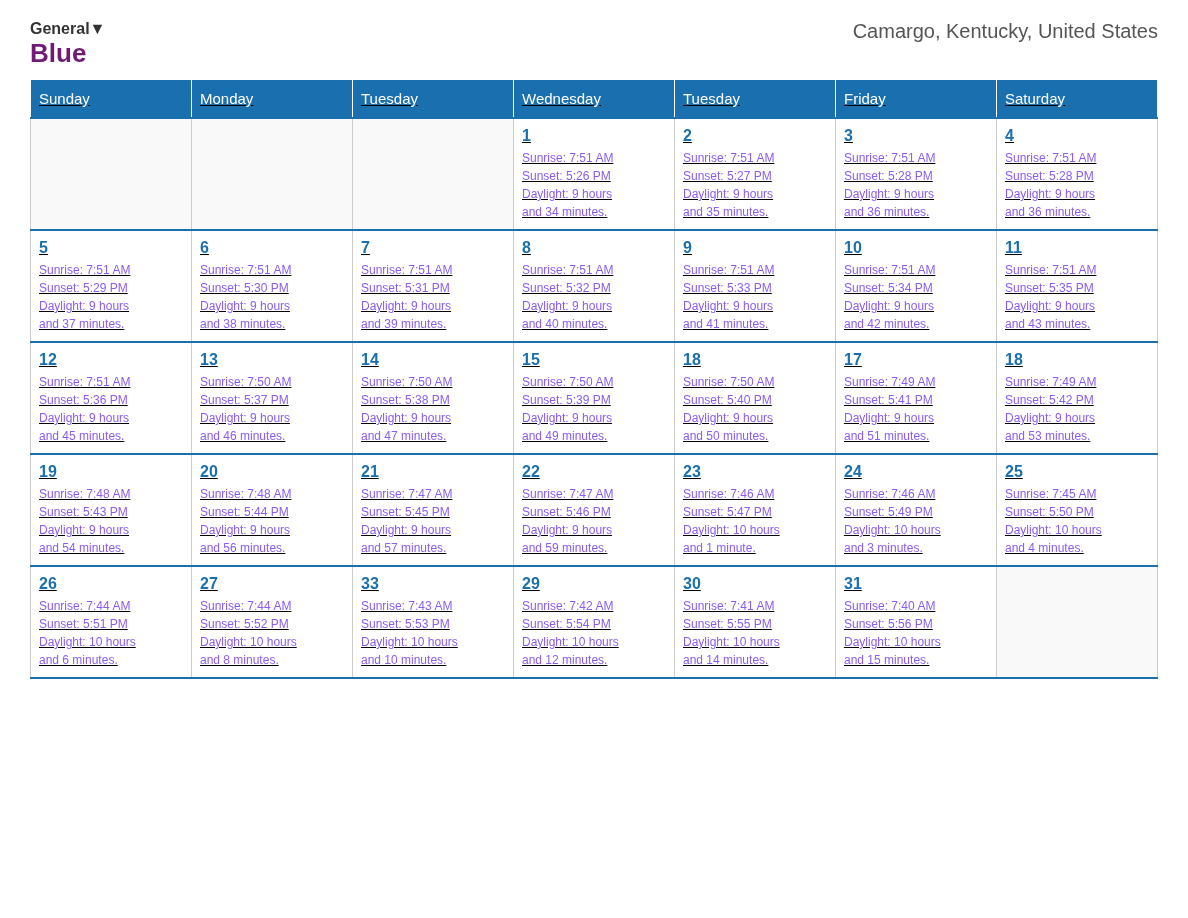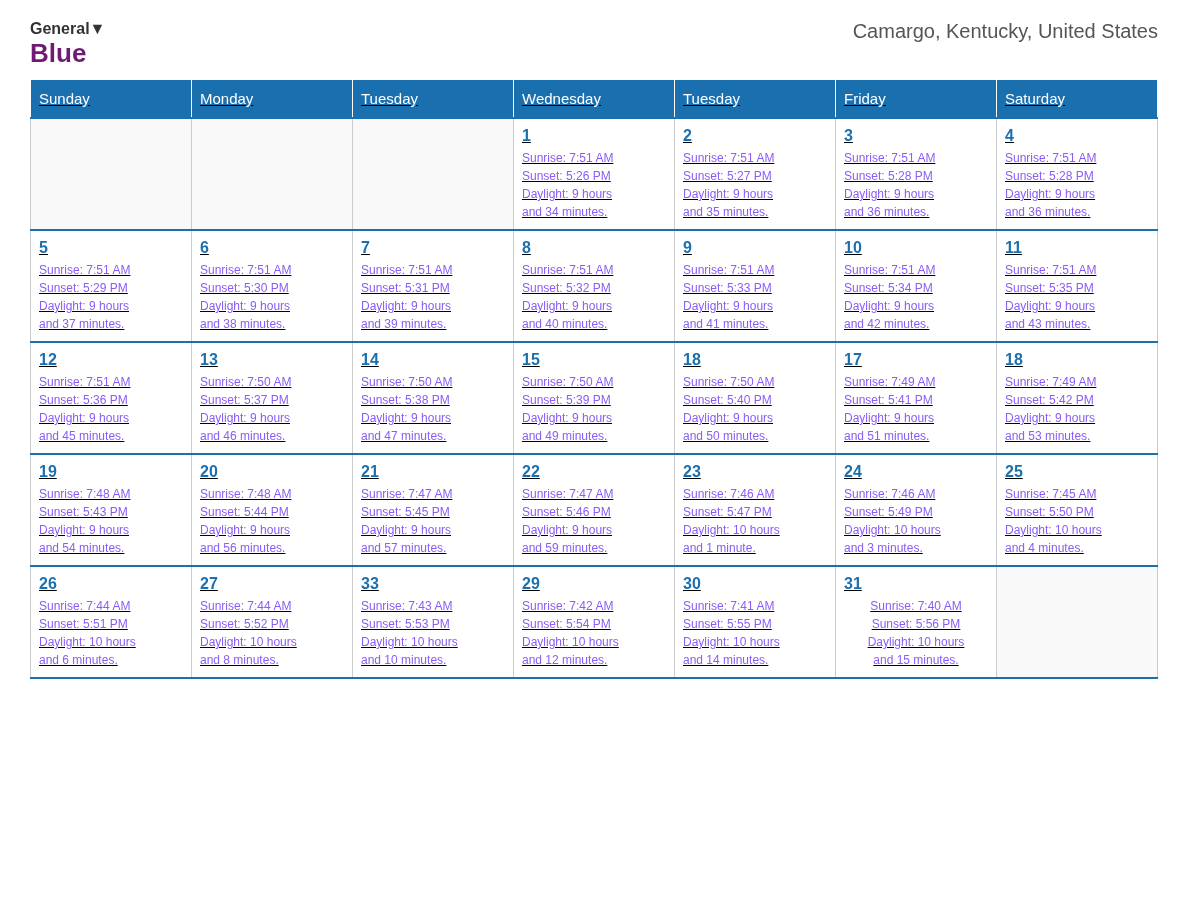--- a/index.html
+++ b/index.html
@@ -328,21 +328,21 @@
         </td>
         <td>
           <div class="day-number">30</div>
           <div class="day-info" style="white-space: pre-line;">Sunrise: 7:41 AM
 Sunset: 5:55 PM
 Daylight: 10 hours
 and 14 minutes.</div>
         </td>
         <td>
           <div class="day-number">31</div>
-          <div class="day-info" style="white-space: pre-line; text-align: center;">Sunrise: 7:40 AM
+          <div class="day-info" style="white-space: pre-line;">Sunrise: 7:40 AM
 Sunset: 5:56 PM
 Daylight: 10 hours
 and 15 minutes.</div>
         </td>
         <td class="empty-cell"></td>
       </tr>
     </tbody>
 </table>
 
 </body></html>

